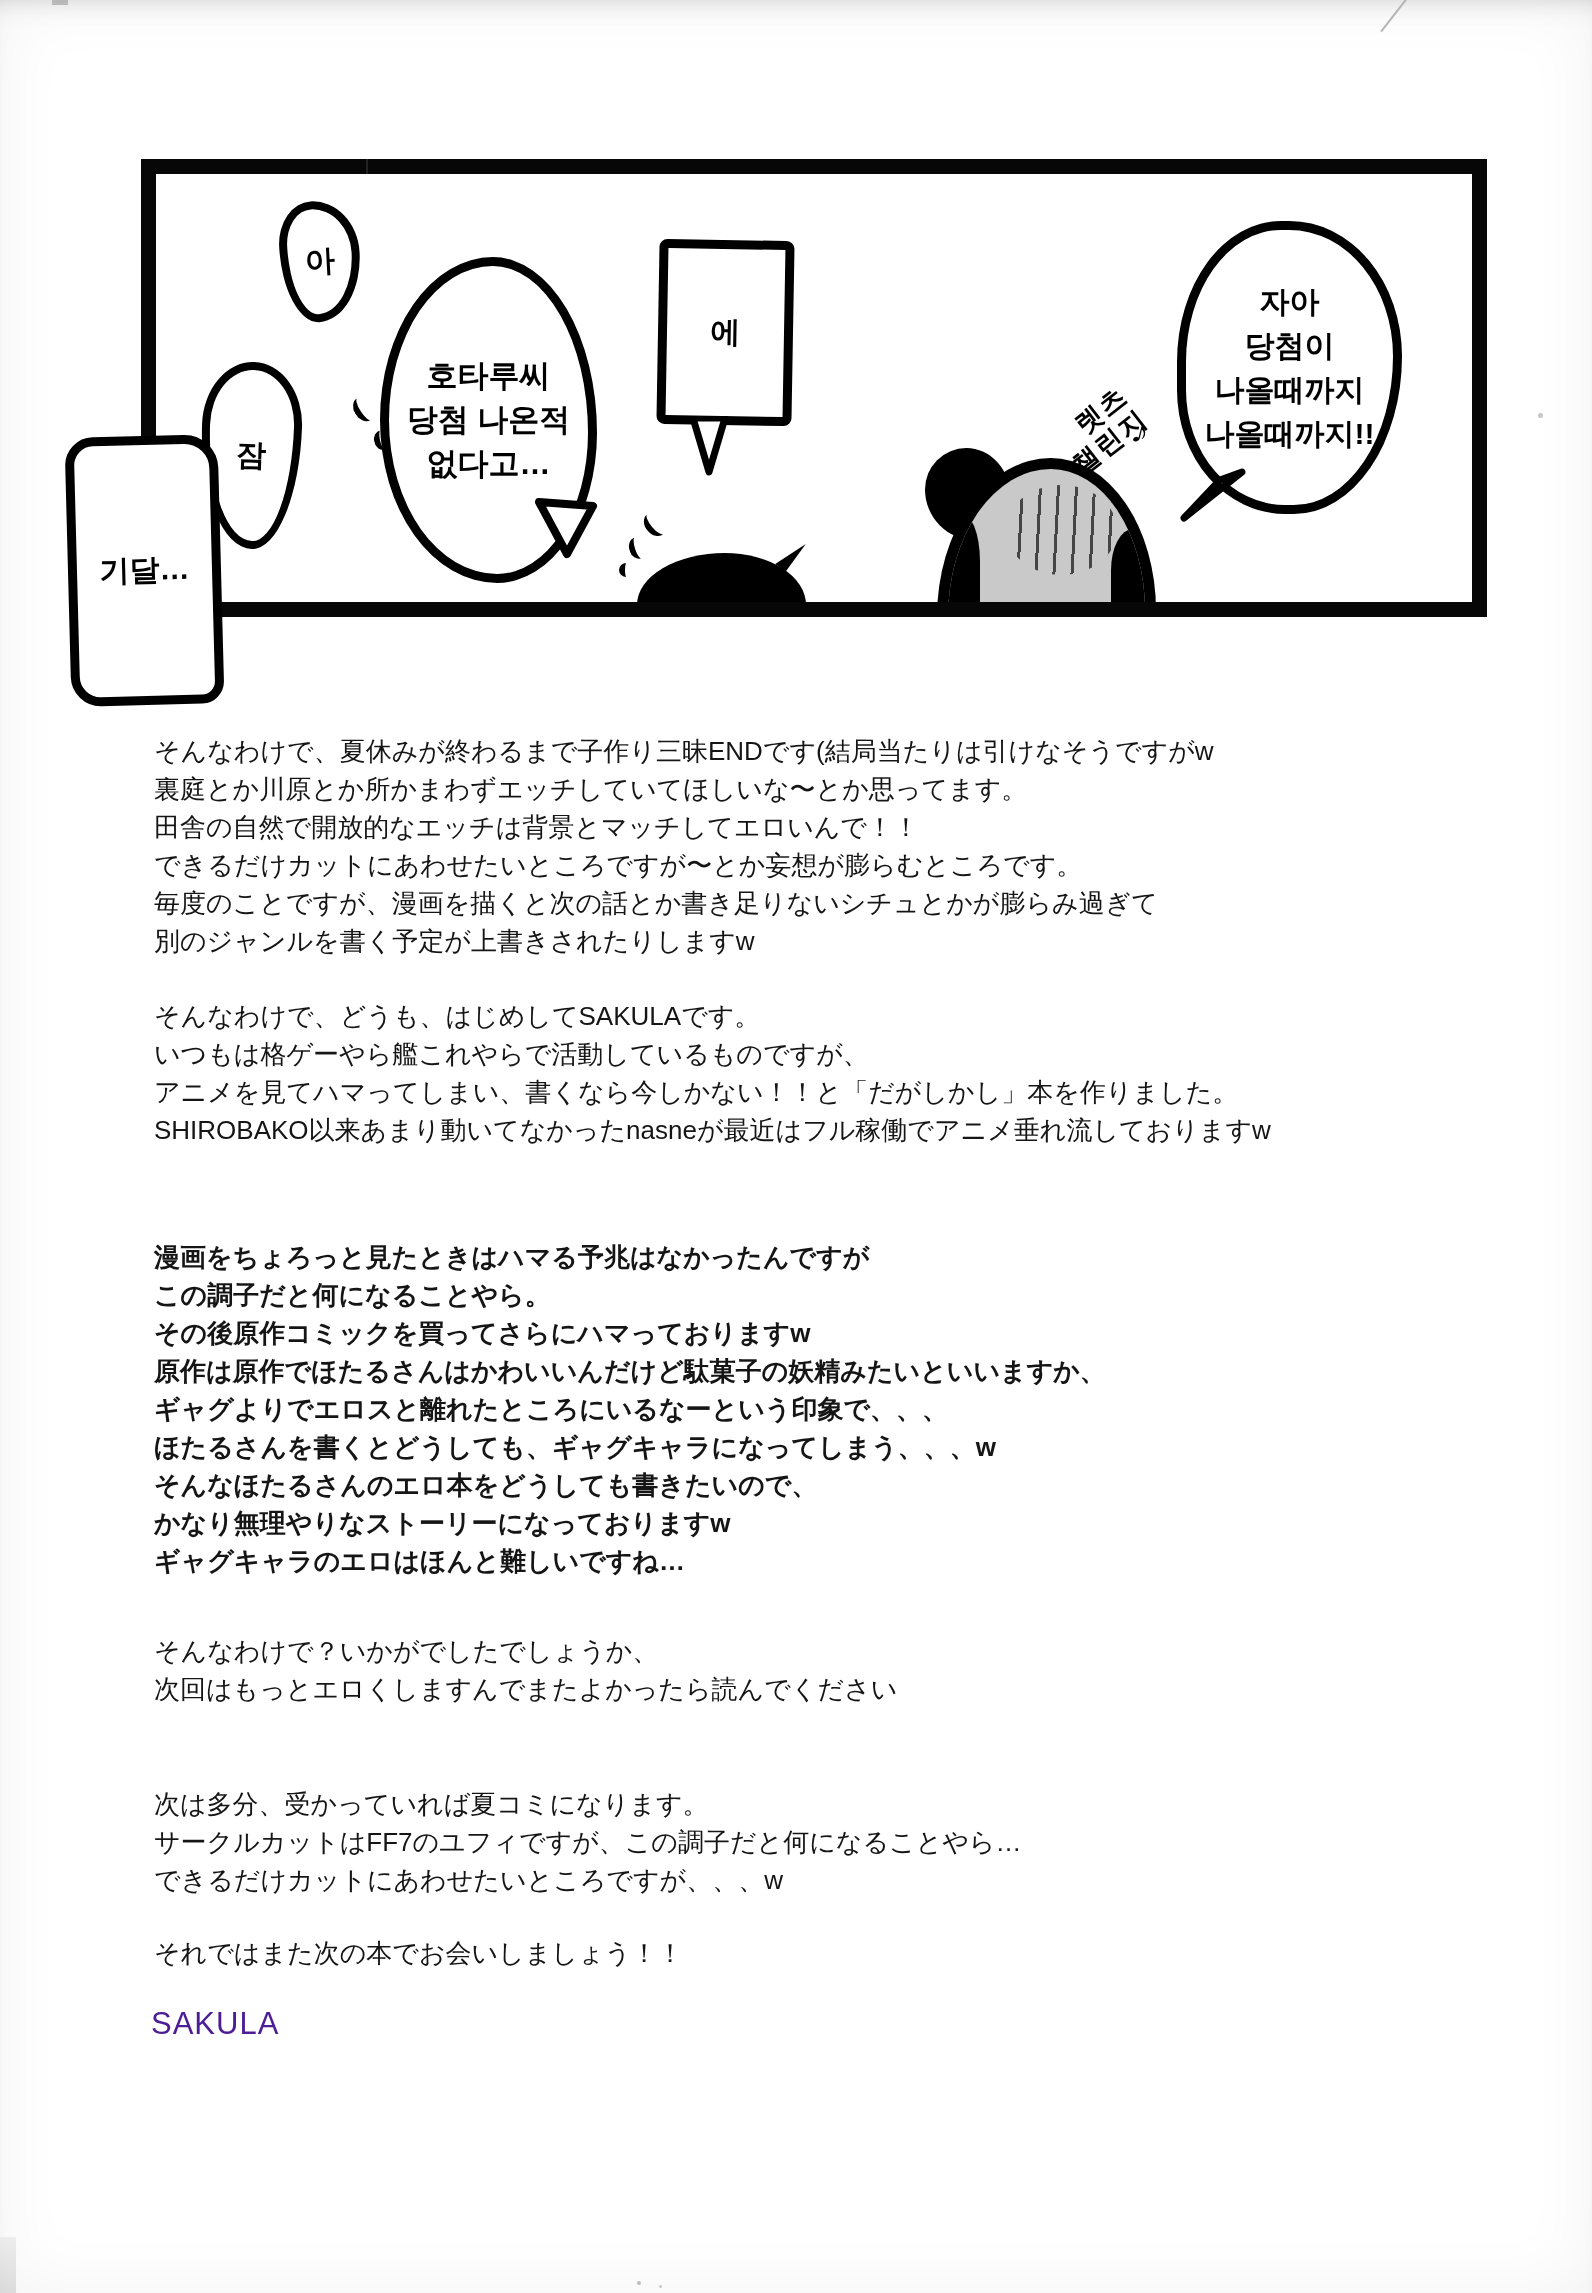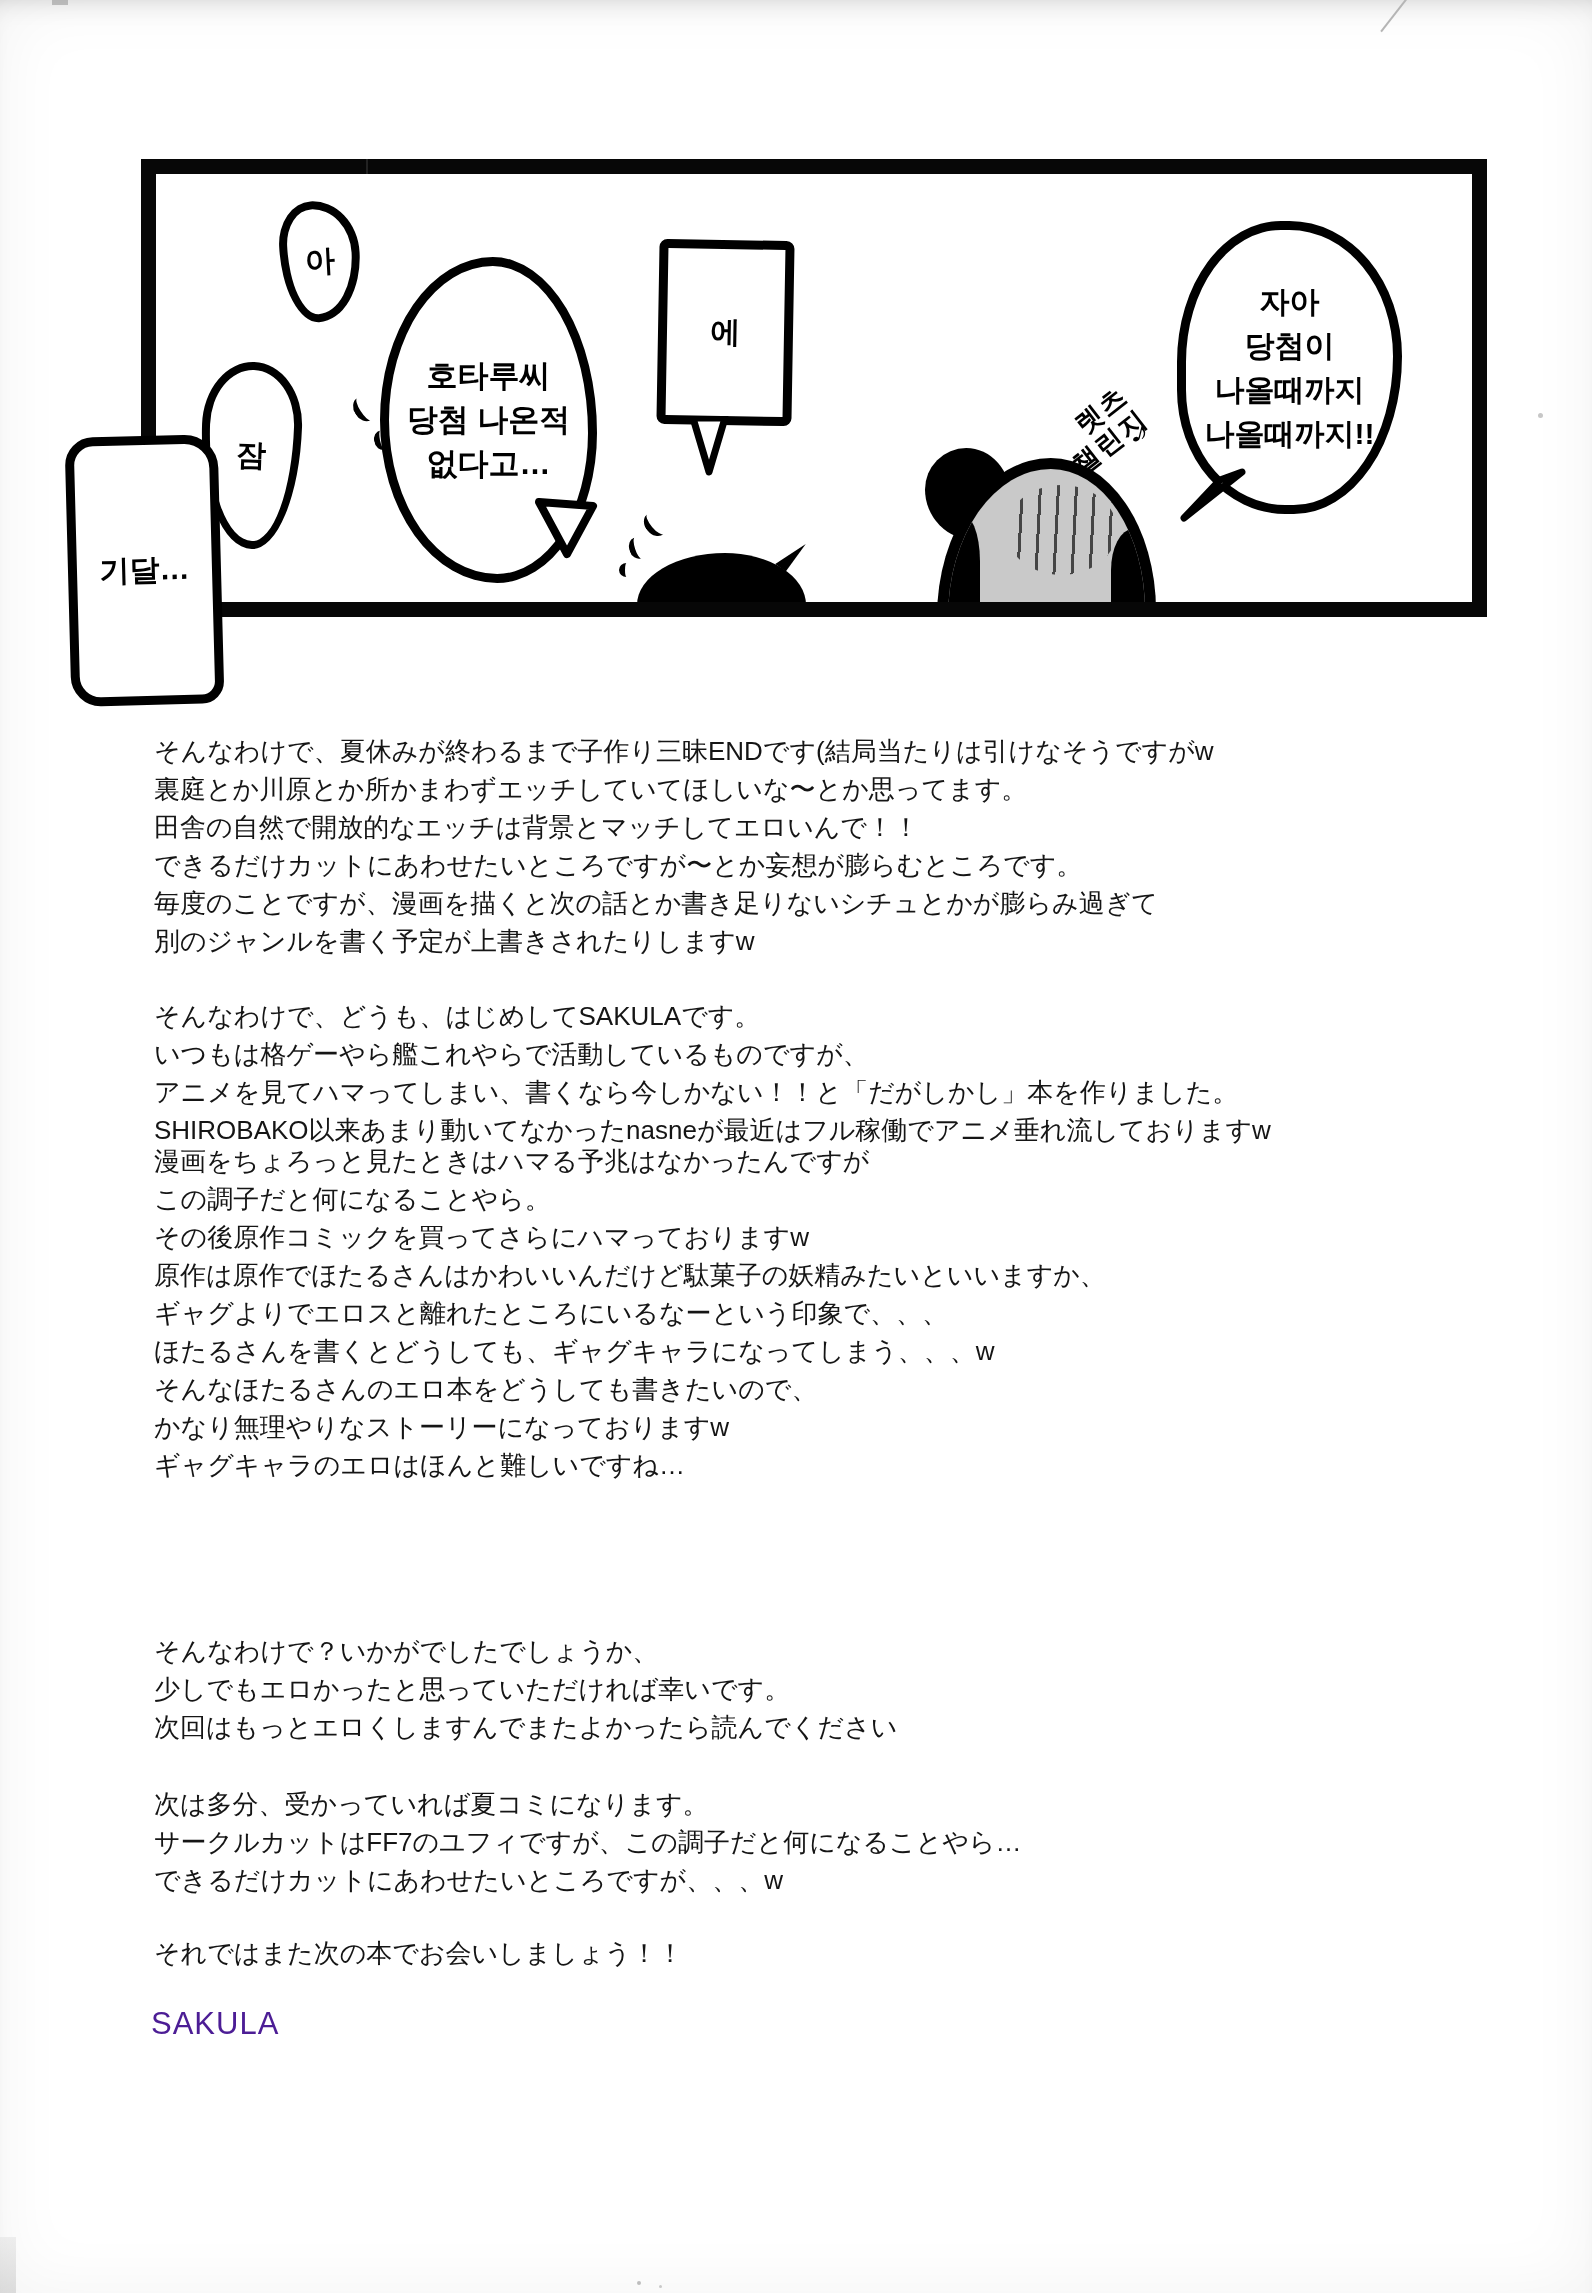--- a/index.html
+++ b/index.html
@@ -63,21 +63,21 @@
   
   .mark{position:absolute;border-left:6px solid #000;border-radius:60% 0 0 60%;z-index:3;}
   .m1{left:354px;top:396px;width:14px;height:26px;transform:rotate(-32deg);}
   .m2{left:374px;top:430px;width:11px;height:20px;transform:rotate(-12deg);}
   .m3{left:645px;top:511px;width:15px;height:26px;transform:rotate(-40deg);}
   .m4{left:629px;top:537px;width:12px;height:22px;transform:rotate(-18deg);}
   .m5{left:619px;top:563px;width:9px;height:14px;transform:rotate(0deg);}
   
   .para{position:absolute;left:154px;font-size:26px;line-height:38px;color:#151515;
     font-weight:500;white-space:nowrap;z-index:1;}
-  .p0{top:732px;} .p1{top:997px;} .p2{top:1142px;} .p3{top:1632px;} .p4{top:1785px;} .p5{top:1934px;}
+  .p0{top:732px;} .p1{top:997px;} .p2{top:1238px;font-weight:bold;} .p3{top:1632px;} .p4{top:1785px;} .p5{top:1934px;}
   .signature{position:absolute;left:151px;top:2006px;font-size:31px;color:#4c1d95;
     font-weight:500;letter-spacing:1px;z-index:1;}
   
   .artifact{position:absolute;z-index:5;pointer-events:none;}
   .scratch-tr{left:1393px;top:-6px;width:2px;height:42px;background:#b5b5b5;transform:rotate(38deg);}
   .mark-tl{left:52px;top:0;width:16px;height:5px;background:#9a9a9a;opacity:.6;}
   .speck-r{left:1538px;top:413px;width:5px;height:5px;background:#c7c7c7;border-radius:50%;}
   .speck-b1{left:637px;top:2281px;width:4px;height:4px;background:#bdbdbd;border-radius:50%;}
   .speck-b2{left:659px;top:2285px;width:3px;height:3px;background:#c9c9c9;border-radius:50%;}
   .smudge-bl{left:0;top:2237px;width:16px;height:57px;background:linear-gradient(#e2e2e2,#c4c4c4);opacity:.55;}
@@ -169,21 +169,20 @@
       <div>その後原作コミックを買ってさらにハマっておりますw</div>
       <div>原作は原作でほたるさんはかわいいんだけど駄菓子の妖精みたいといいますか、</div>
       <div>ギャグよりでエロスと離れたところにいるなーという印象で、、、</div>
       <div>ほたるさんを書くとどうしても、ギャグキャラになってしまう、、、w</div>
       <div>そんなほたるさんのエロ本をどうしても書きたいので、</div>
       <div>かなり無理やりなストーリーになっておりますw</div>
       <div>ギャグキャラのエロはほんと難しいですね…</div>
     </div>
   <div class="para p3">
       <div>そんなわけで？いかがでしたでしょうか、</div>
-      <div>少しでもエロかったと思っていただければ幸いです。</div>
       <div>次回はもっとエロくしますんでまたよかったら読んでください</div>
     </div>
   <div class="para p4">
       <div>次は多分、受かっていれば夏コミになります。</div>
       <div>サークルカットはFF7のユフィですが、この調子だと何になることやら…</div>
       <div>できるだけカットにあわせたいところですが、、、w</div>
     </div>
   <div class="para p5">
       <div>それではまた次の本でお会いしましょう！！</div>
     </div>

